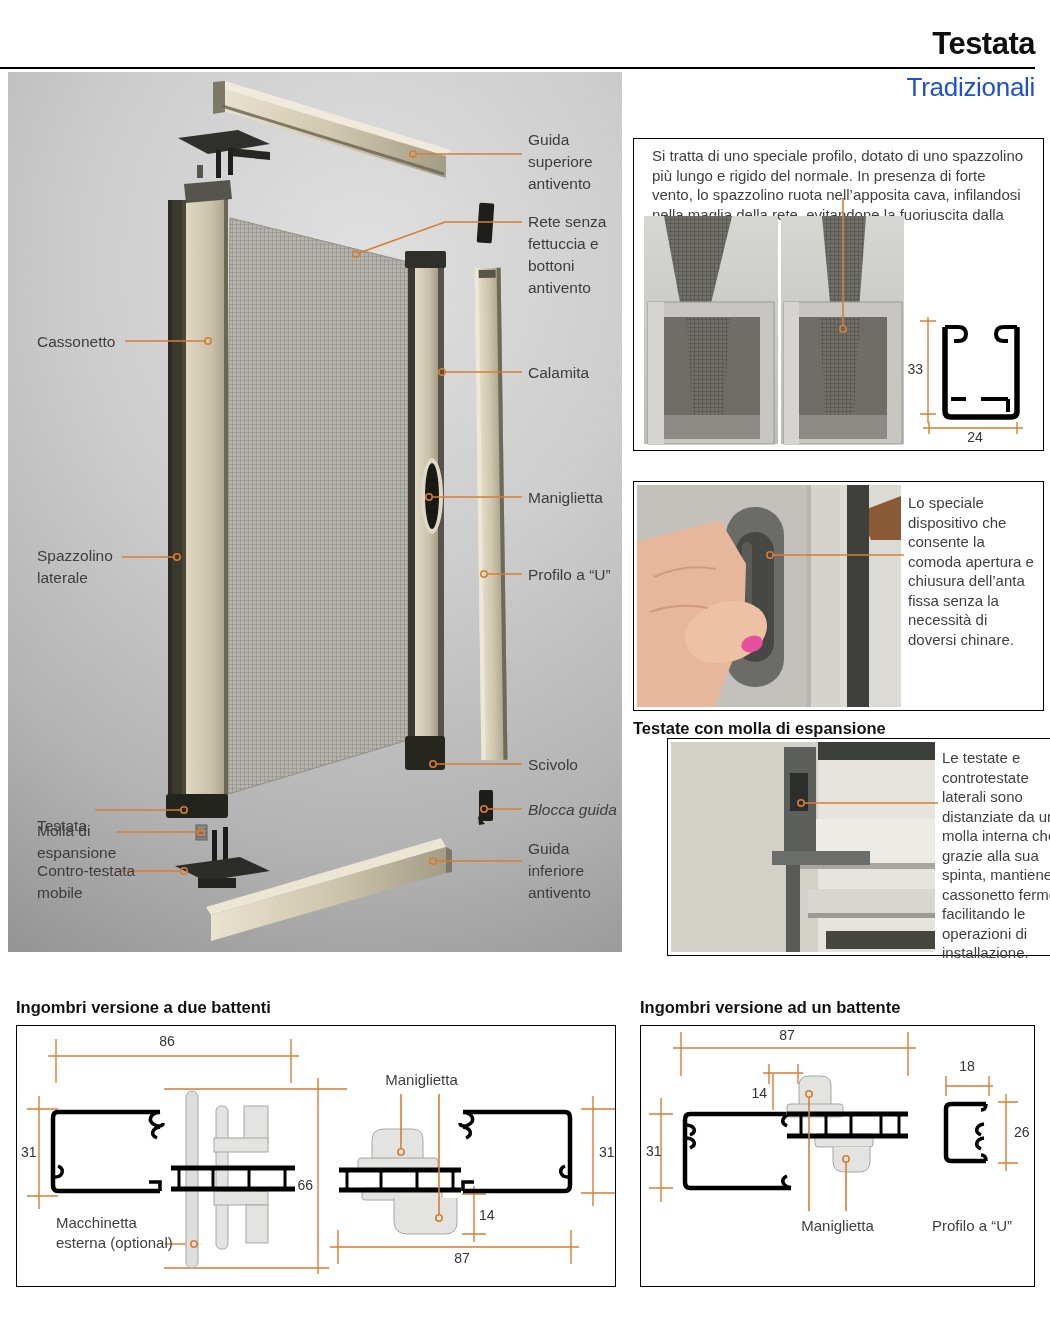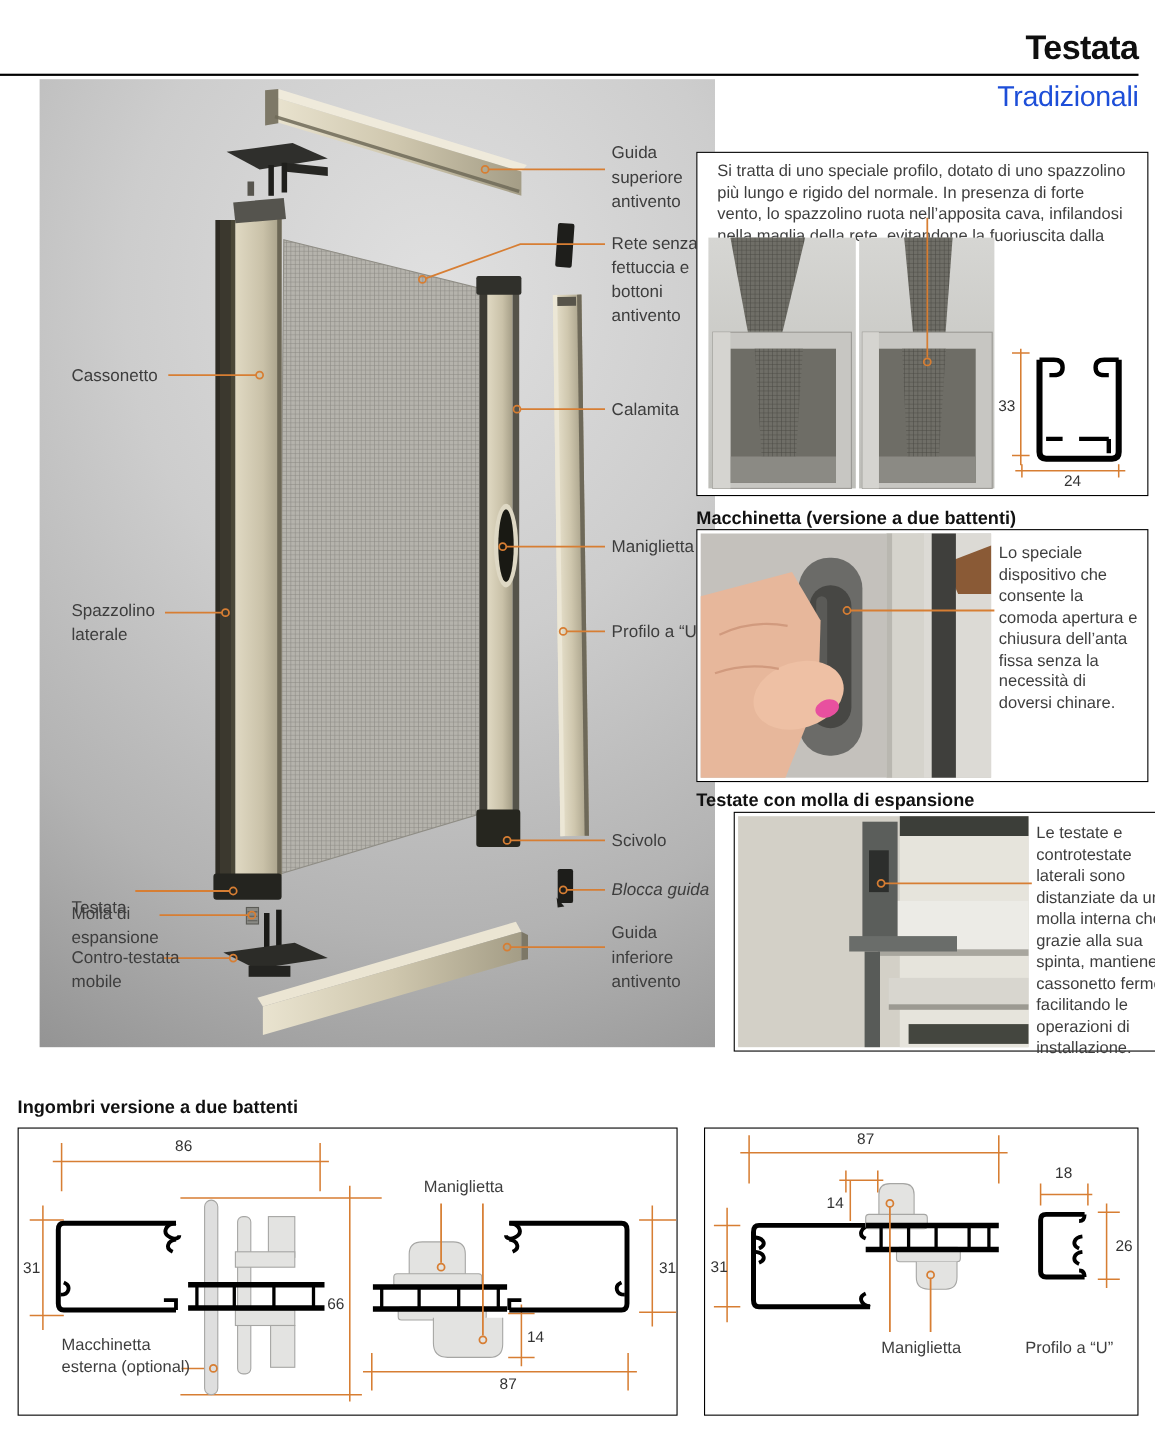--- a/index.html
+++ b/index.html
@@ -2,21 +2,21 @@
 <html><head>
 <meta charset="utf-8">
 <style>
   html,body{margin:0;padding:0;background:#ffffff;}
   .page{position:relative;width:1050px;height:1322px;background:#fff;overflow:hidden;
         font-family:"Liberation Sans","DejaVu Sans",sans-serif;}
   .abs{position:absolute;}
   .title{font-size:31px;font-weight:bold;color:#0f0f0f;letter-spacing:-0.5px;}
   .subtitle{font-size:26px;font-weight:normal;color:#1d4ed8;letter-spacing:-0.3px;}
   .rule{background:#000;height:2px;}
-  .photo{background:radial-gradient(120% 95% at 58% 22%, #e0e0e0 0%, #cdcdcd 38%, #b3b3b3 70%, #949494 95%);margin-left:28px;}
+  .photo{background:radial-gradient(120% 95% at 58% 22%, #e0e0e0 0%, #cdcdcd 38%, #b3b3b3 70%, #949494 95%);}
   .cl{font-size:15.5px;line-height:22px;color:#3d3d3d;white-space:pre-line;}
   .sh{font-size:16.5px;line-height:21px;font-weight:bold;color:#111;white-space:pre-line;}
   .box{border:1.6px solid #000;background:#fff;}
   .body{font-size:15px;line-height:19.5px;color:#3e3e3e;}
   .lbl{font-size:15px;line-height:20px;color:#3e3e3e;white-space:pre-line;}
   .ctr{text-align:center;}
   svg{display:block;}
   svg text{font-family:"Liberation Sans","DejaVu Sans",sans-serif;font-size:14px;fill:#333;}
 </style>
 </head>
@@ -216,21 +216,20 @@
         <path d="M311,188 h13 q8,0 8,7 q0,7 -8,7 h-4 M383,188 h-13 q-8,0 -8,7 q0,7 8,7 h4 M317,260 h15 M347,260 h27 M374,260 v13" fill="none" stroke="#000" stroke-width="4"></path>
         <g stroke="#D77E33" stroke-width="1.4" fill="none">
           <path d="M294,178 V284 M286,182 h16 M286,275 h16 M289,289 H389 M295,283 v12 M383,283 v12"></path>
         </g>
         <text x="289" y="235" text-anchor="end">33</text>
         <text x="341" y="303" text-anchor="middle">24</text>
       </g>
     </svg>
   </div>
 
-  <div class="abs sh" style="left:633px;top:461px;width:400px;">Macchinetta (versione a due battenti)</div>
   <div class="abs box" style="left:633px;top:481px;width:409px;height:228px;">
     <svg class="abs" style="left:0;top:0;" width="409" height="228" viewBox="0 0 409 228">
       <rect x="3" y="3" width="264" height="222" fill="#c4c1bc"></rect>
       <rect x="200" y="3" width="67" height="222" fill="#dcdad5"></rect>
       <polygon points="225,30 267,14 267,58 237,58" fill="#8a5a36"></polygon>
       <rect x="213" y="3" width="22" height="222" fill="#3f3f3c"></rect>
       <rect x="172" y="3" width="34" height="222" fill="#d5d3cc"></rect>
       <rect x="172" y="3" width="5" height="222" fill="#b9b7b0"></rect>
       <g>
         <rect x="92" y="25" width="58" height="180" rx="28" fill="#6b6b68"></rect>
@@ -337,20 +336,21 @@
       <text x="296" y="164" text-anchor="end">66</text>
       <text x="582" y="131">31</text>
       <text x="462" y="194">14</text>
       <text x="445" y="237" text-anchor="middle">87</text>
     </svg>
     <div class="abs lbl ctr" style="left:352px;top:44px;width:105px;">Maniglietta</div>
     <div class="abs lbl" style="left:39px;top:187px;width:125px;">Macchinetta
 esterna (optional)</div>
   </div>
 
+  <div class="abs sh" style="left:640px;top:997px;width:400px;">Ingombri versione ad un battente</div>
   <div class="abs box" style="left:640px;top:1025px;width:393px;height:260px;">
     <svg class="abs" style="left:0;top:0;" width="393" height="260" viewBox="0 0 393 260">
 
       <g stroke="#D77E33" stroke-width="1.4" fill="none">
         <path d="M32,22 H275 M40,6 V50 M267,6 V50"></path>
         <path d="M122,47 H162 M128,38 V58 M157,38 V58 M132,47 V84"></path>
         <path d="M20,72 V176 M8,88 H32 M8,162 H32"></path>
         <path d="M305,60 H352 M305,50 V70 M348,50 V70"></path>
         <path d="M365,68 V145 M357,76 H377 M357,137 H377"></path>
       </g>

